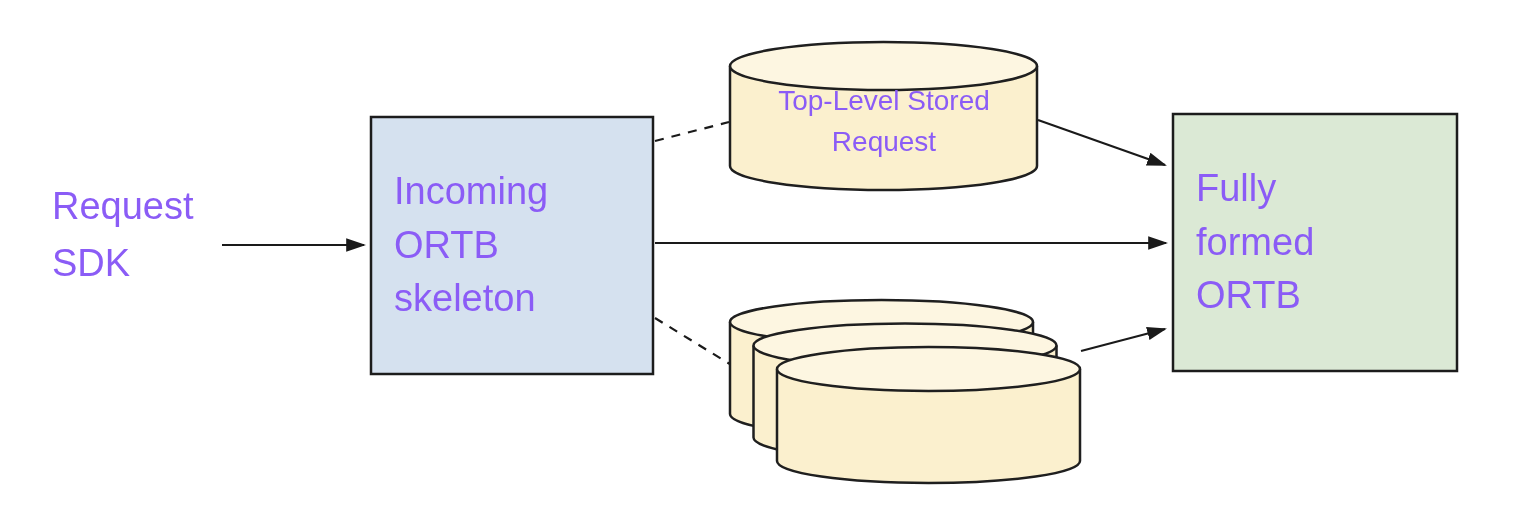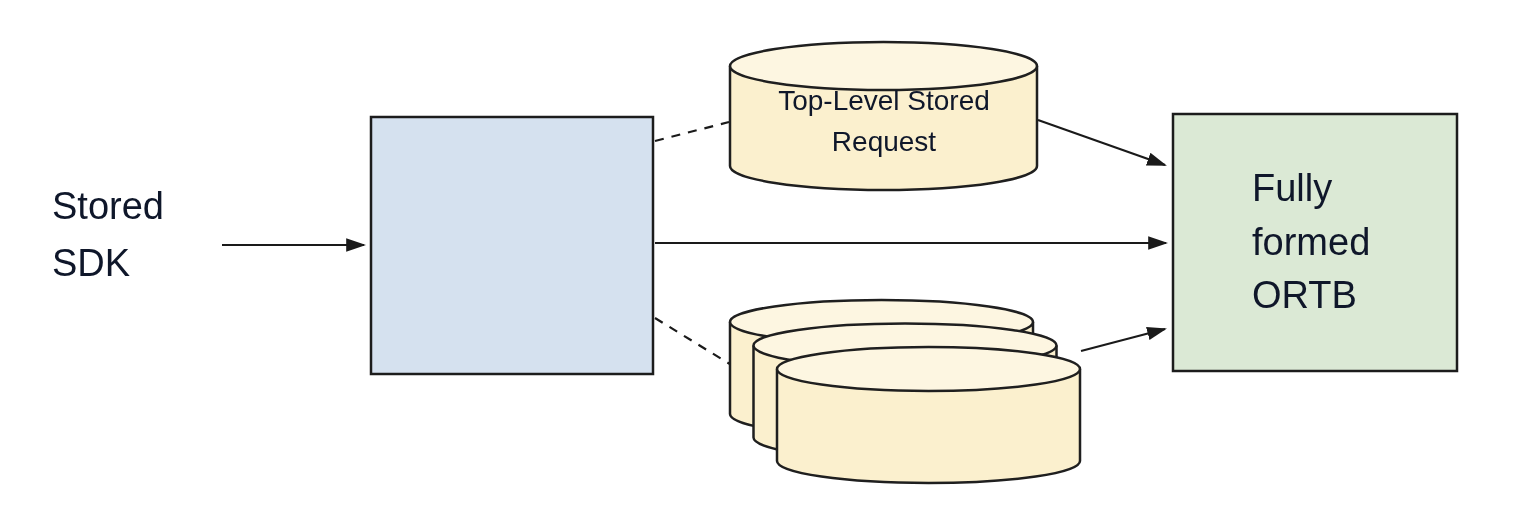--- a/index.html
+++ b/index.html
@@ -33,21 +33,21 @@
   .edge {
     stroke: #1a1a1a;
     stroke-width: 2.2;
     fill: none;
   }
   .edge.dashed {
     stroke-dasharray: 9 8;
   }
   .label {
     position: absolute;
-    color: #0f172a;
+    color: #8b5cf6;
   }
   .label-large {
     font-size: 38px;
     line-height: 1.42;
   }
   .label-small {
     font-size: 28px;
     line-height: 1.47;
     text-align: center;
   }
@@ -70,21 +70,20 @@
     margin-left: 23px;
     width: 205px;
   }
   .fully-label-wrap {
     left: 1173px;
     top: 114px;
     width: 284px;
     height: 257px;
     display: flex;
     align-items: center;
-    justify-content: flex-end;
   }
   .fully-label-wrap .inner {
     margin-left: 23px;
     width: 205px;
   }
   .topcyl-label {
     left: 737px;
     top: 80px;
     width: 294px;
   }
@@ -132,22 +131,25 @@
       <ellipse class="shape-stroke" cx="881.5" cy="322" rx="151.5" ry="22" fill="#fdf6e1"></ellipse>
 
       <path class="shape-stroke" d="M753.5,345.5 L753.5,437.5 A151.5,22 0 0,0 1056.5,437.5 L1056.5,345.5" fill="#fbf0ce"></path>
       <ellipse class="shape-stroke" cx="905" cy="345.5" rx="151.5" ry="22" fill="#fdf6e1"></ellipse>
 
       <path class="shape-stroke" d="M777,369 L777,461 A151.5,22 0 0,0 1080,461 L1080,369" fill="#fbf0ce"></path>
       <ellipse class="shape-stroke" cx="928.5" cy="369" rx="151.5" ry="22" fill="#fdf6e1"></ellipse>
     </g>
   </svg>
 
-  <div class="label prebid-label">Stored SDK</div>
+  <div class="label prebid-label">Request SDK</div>
 
+  <div class="label incoming-label-wrap">
+    <div class="inner label-large">Incoming ORTB skeleton</div>
+  </div>
 
   <div class="label label-small topcyl-label">Top-Level Stored Request</div>
 
 
   <div class="label fully-label-wrap">
     <div class="inner label-large">Fully formed ORTB</div>
   </div>
 
 </div>
 

